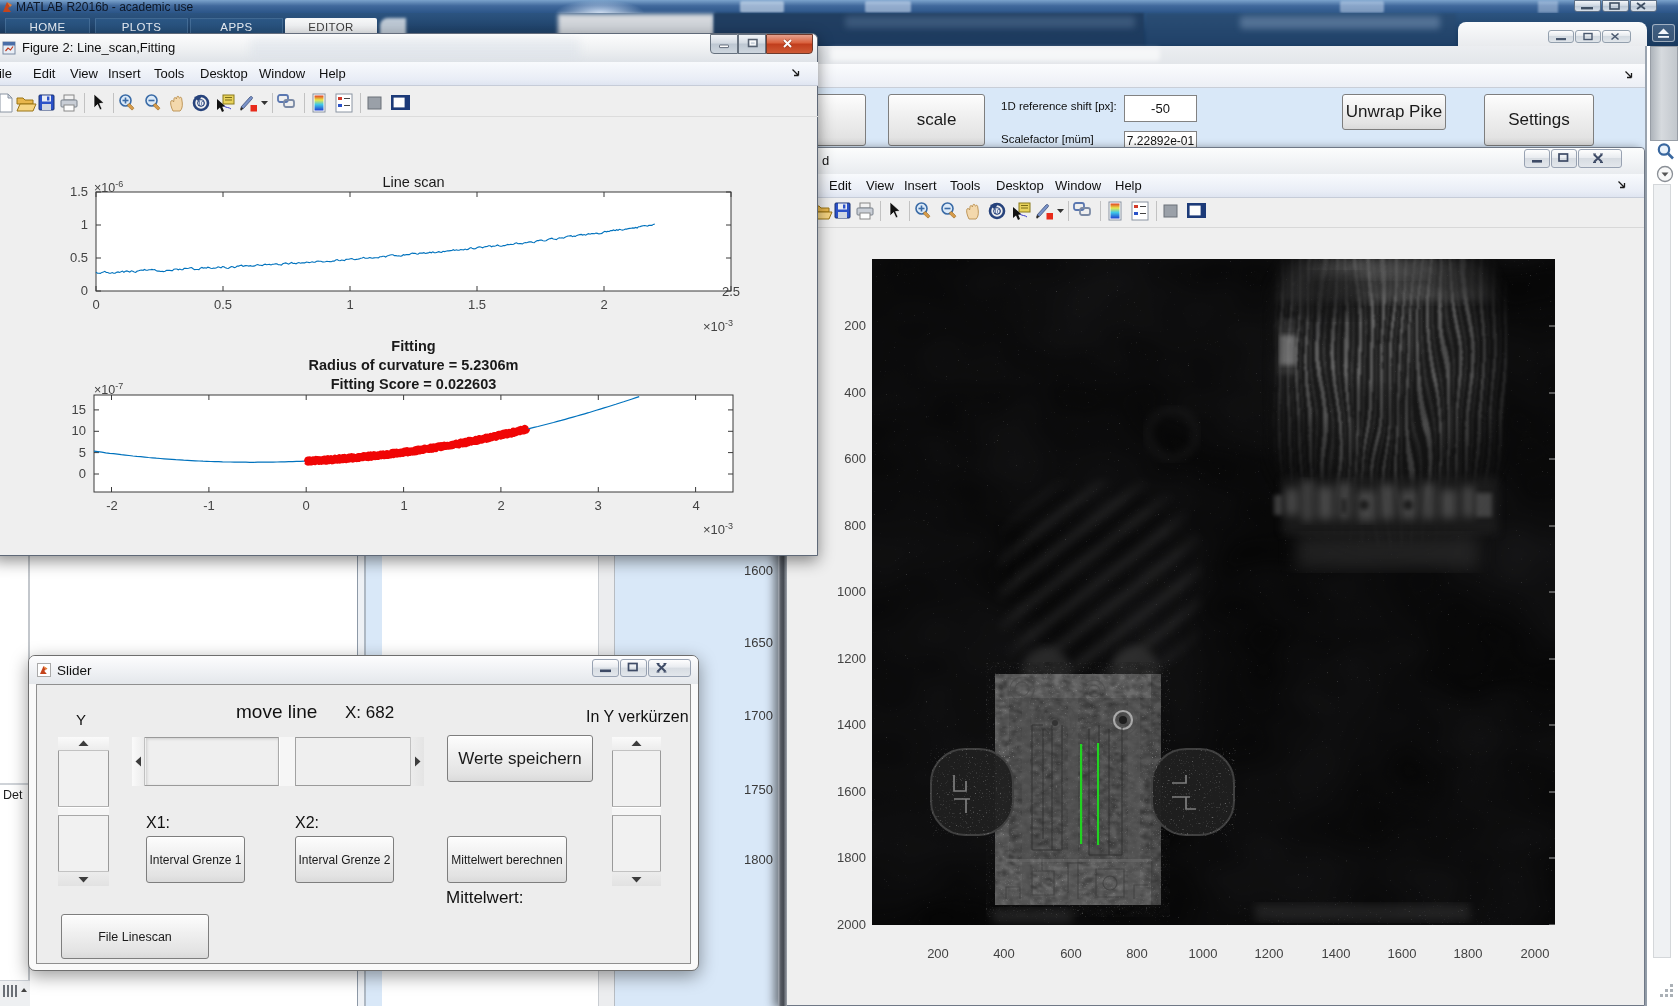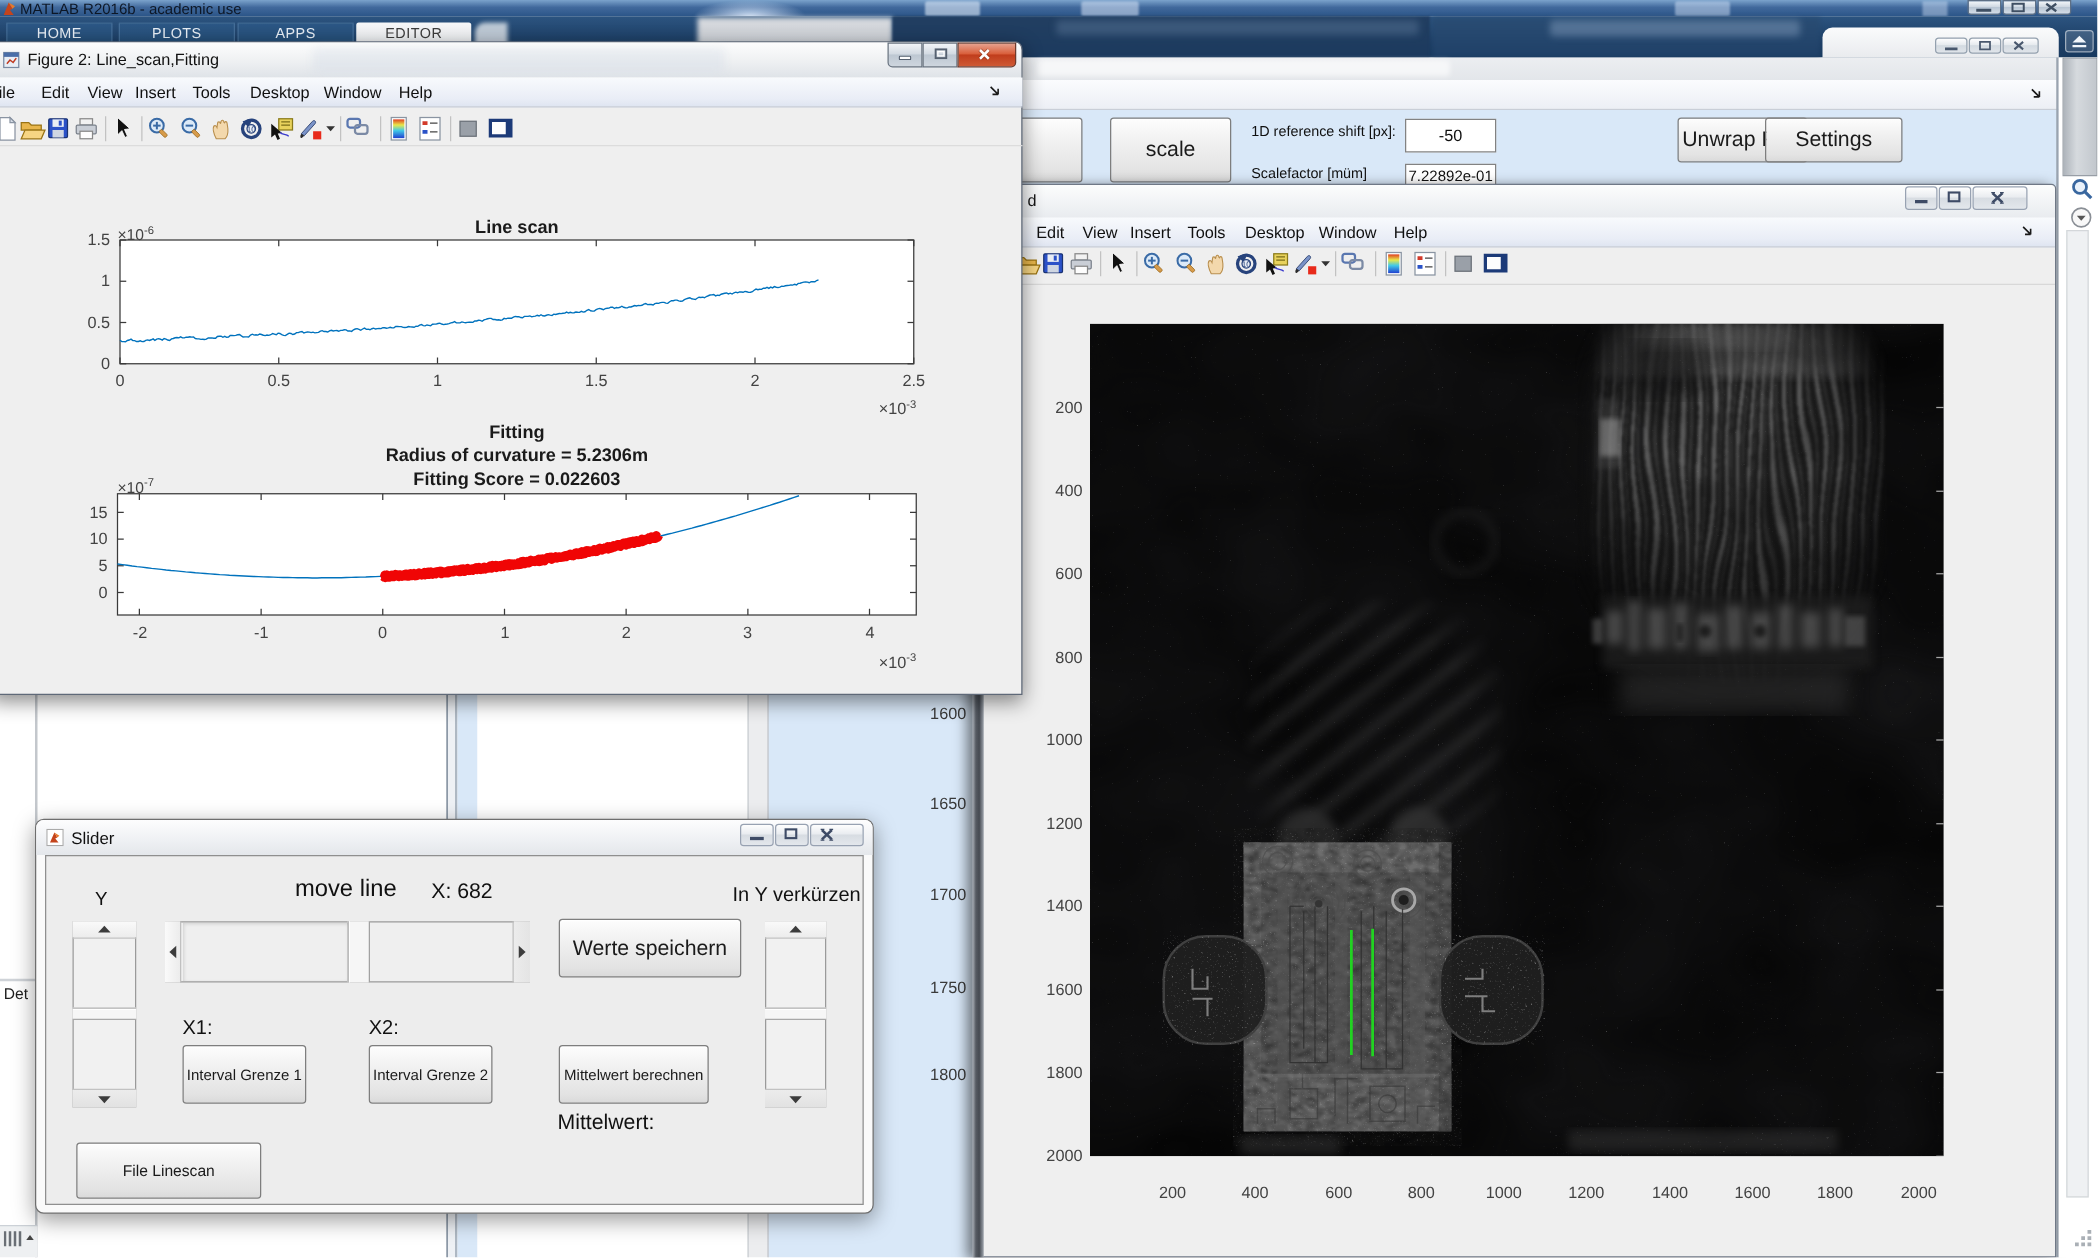--- a/index.html
+++ b/index.html
@@ -102,21 +102,21 @@
 <div class="a" style="left:818px;top:88px;width:829px;height:62px;background:#d9e8f8"></div>
 <div class="a" style="left:1645px;top:46px;width:2px;height:960px;background:#9aa4b0"></div>
 
 <div class="btn" style="left:800px;top:94px;width:66px;height:52px"></div>
 <div class="btn" style="left:888px;top:94px;width:97px;height:52px;font-size:17px">scale</div>
 <div class="tx" style="left:1001px;top:100px;font-size:11.5px;color:#101010">1D reference shift [px]:</div>
 <div class="fld" style="left:1124px;top:95px;width:73px;height:27px;font-size:13px">-50</div>
 <div class="tx" style="left:1001px;top:133px;font-size:11.5px;color:#101010">Scalefactor [müm]</div>
 <div class="fld" style="left:1124px;top:131px;width:73px;height:27px;font-size:12px;align-items:flex-start;padding-top:2px">7.22892e-01</div>
 <div class="btn" style="left:1342px;top:94px;width:104px;height:36px;font-size:17px">Unwrap Pike</div>
-<div class="btn" style="left:1412px;top:94px;width:110px;height:36px;font-size:17px">Settings</div>
+<div class="btn" style="left:1484px;top:94px;width:110px;height:52px;font-size:17px">Settings</div>
 
 <div class="a" style="left:779px;top:147px;width:866px;height:859px;background:#efefef;border:1px solid #6f7886;border-radius:4px 4px 0 0;box-shadow:-5px 2px 10px rgba(0,0,0,.5)"></div>
 <div class="a" style="left:780px;top:148px;width:864px;height:28px;background:linear-gradient(#fcfdfd,#e7eaee);border-radius:4px 4px 0 0"></div>
 <div class="tx" style="left:822px;top:153px;font-size:13px;color:#151515">d</div>
 <div class="a" style="left:778px;top:556px;width:9px;height:450px;background:linear-gradient(90deg,#aab0b8,#565b63 30%,#454a52 60%,#9fa5ad)"></div>
 <div class="winbtn" style="left:1524px;top:149px;width:26px;height:19px"></div>
 <div class="winbtn" style="left:1551px;top:149px;width:26px;height:19px"></div>
 <div class="winbtn" style="left:1578px;top:149px;width:44px;height:19px"></div>
 <svg class="a" style="left:1524px;top:149px" width="100" height="19" viewBox="0 0 100 19">
 <rect x="8" y="11" width="10" height="2.6" fill="#3e4b66"></rect>
@@ -668,34 +668,34 @@
       <line x1="94" y1="431.3" x2="99" y2="431.3"></line>
       <line x1="733" y1="431.3" x2="728" y2="431.3"></line>
       <line x1="94" y1="409.9" x2="99" y2="409.9"></line>
       <line x1="733" y1="409.9" x2="728" y2="409.9"></line>
     </g>
 <path d="M96.0,272.2 L97.5,273.3 L98.9,273.3 L100.4,273.4 L101.9,272.4 L103.4,272.0 L104.8,271.3 L106.3,272.5 L107.8,272.5 L109.2,273.2 L110.7,273.2 L112.2,272.6 L113.6,273.3 L115.1,273.2 L116.6,272.3 L118.1,271.9 L119.5,272.4 L121.0,271.8 L122.5,271.1 L123.9,272.3 L125.4,271.3 L126.9,270.9 L128.4,271.4 L129.8,272.1 L131.3,270.8 L132.8,271.3 L134.2,272.0 L135.7,272.4 L137.2,271.1 L138.6,270.8 L140.1,270.2 L141.6,270.0 L143.1,270.3 L144.5,269.5 L146.0,270.3 L147.5,270.3 L148.9,269.7 L150.4,269.8 L151.9,269.4 L153.4,269.7 L154.8,269.5 L156.3,270.8 L157.8,271.1 L159.2,271.1 L160.7,271.5 L162.2,271.4 L163.6,271.6 L165.1,271.3 L166.6,270.3 L168.1,270.4 L169.5,270.3 L171.0,270.6 L172.5,270.6 L173.9,269.2 L175.4,269.0 L176.9,269.0 L178.3,269.8 L179.8,269.1 L181.3,269.8 L182.8,269.7 L184.2,268.4 L185.7,268.4 L187.2,268.5 L188.6,268.3 L190.1,267.8 L191.6,267.6 L193.1,268.7 L194.5,269.6 L196.0,269.5 L197.5,269.5 L198.9,269.6 L200.4,268.1 L201.9,267.4 L203.3,268.1 L204.8,267.8 L206.3,268.1 L207.8,267.2 L209.2,267.6 L210.7,268.2 L212.2,268.5 L213.6,268.0 L215.1,268.3 L216.6,267.8 L218.1,266.8 L219.5,267.3 L221.0,267.8 L222.5,266.5 L223.9,266.8 L225.4,267.7 L226.9,268.3 L228.3,268.5 L229.8,267.5 L231.3,266.5 L232.8,266.8 L234.2,267.6 L235.7,267.2 L237.2,266.1 L238.6,266.1 L240.1,265.5 L241.6,265.2 L243.1,266.4 L244.5,265.9 L246.0,265.6 L247.5,265.7 L248.9,266.1 L250.4,265.7 L251.9,266.3 L253.3,266.1 L254.8,265.9 L256.3,264.9 L257.8,264.5 L259.2,265.2 L260.7,265.2 L262.2,265.6 L263.6,264.7 L265.1,264.2 L266.6,264.8 L268.1,264.5 L269.5,264.4 L271.0,265.0 L272.5,264.3 L273.9,264.3 L275.4,263.8 L276.9,263.9 L278.3,264.8 L279.8,264.7 L281.3,265.1 L282.8,263.8 L284.2,263.2 L285.7,262.9 L287.2,263.5 L288.6,264.2 L290.1,263.2 L291.6,262.5 L293.1,263.5 L294.5,263.3 L296.0,263.8 L297.5,263.0 L298.9,262.5 L300.4,263.2 L301.9,262.9 L303.3,262.7 L304.8,262.9 L306.3,262.1 L307.8,262.2 L309.2,262.6 L310.7,262.3 L312.2,261.8 L313.6,262.3 L315.1,262.3 L316.6,261.2 L318.0,261.1 L319.5,261.3 L321.0,261.3 L322.5,261.9 L323.9,262.0 L325.4,261.8 L326.9,261.2 L328.3,261.5 L329.8,261.6 L331.3,261.8 L332.8,261.0 L334.2,261.1 L335.7,260.1 L337.2,259.6 L338.6,260.5 L340.1,260.7 L341.6,260.0 L343.0,260.3 L344.5,260.6 L346.0,259.4 L347.5,259.3 L348.9,259.3 L350.4,258.8 L351.9,258.5 L353.3,259.2 L354.8,259.7 L356.3,259.4 L357.8,259.2 L359.2,258.9 L360.7,258.3 L362.2,258.0 L363.6,257.3 L365.1,258.3 L366.6,258.3 L368.0,258.3 L369.5,257.5 L371.0,257.9 L372.5,258.2 L373.9,257.9 L375.4,257.7 L376.9,257.8 L378.3,257.9 L379.8,256.7 L381.3,256.8 L382.8,256.2 L384.2,256.3 L385.7,257.0 L387.2,255.9 L388.6,255.5 L390.1,255.0 L391.6,254.7 L393.0,254.7 L394.5,255.6 L396.0,255.6 L397.5,256.0 L398.9,255.8 L400.4,256.2 L401.9,255.9 L403.3,254.7 L404.8,255.1 L406.3,254.5 L407.8,254.6 L409.2,254.6 L410.7,253.7 L412.2,253.1 L413.6,253.4 L415.1,253.3 L416.6,254.0 L418.0,254.2 L419.5,253.1 L421.0,253.1 L422.5,253.1 L423.9,252.7 L425.4,253.5 L426.9,253.1 L428.3,252.9 L429.8,252.2 L431.3,252.8 L432.8,251.8 L434.2,252.6 L435.7,252.8 L437.2,252.2 L438.6,251.7 L440.1,252.1 L441.6,252.4 L443.0,251.3 L444.5,251.6 L446.0,251.2 L447.5,250.8 L448.9,250.9 L450.4,250.6 L451.9,250.5 L453.3,249.7 L454.8,250.4 L456.3,249.8 L457.7,250.3 L459.2,250.2 L460.7,249.6 L462.2,249.8 L463.6,249.9 L465.1,249.1 L466.6,249.7 L468.0,249.4 L469.5,248.2 L471.0,247.6 L472.5,248.6 L473.9,248.9 L475.4,248.8 L476.9,247.7 L478.3,247.1 L479.8,246.7 L481.3,247.2 L482.7,247.8 L484.2,246.9 L485.7,246.6 L487.2,246.5 L488.6,245.8 L490.1,245.8 L491.6,246.8 L493.0,246.0 L494.5,246.3 L496.0,245.8 L497.5,245.0 L498.9,245.8 L500.4,246.2 L501.9,246.3 L503.3,245.6 L504.8,245.6 L506.3,245.0 L507.7,244.4 L509.2,244.8 L510.7,244.3 L512.2,244.5 L513.6,244.2 L515.1,243.3 L516.6,242.8 L518.0,243.7 L519.5,243.5 L521.0,243.6 L522.5,244.0 L523.9,242.9 L525.4,242.5 L526.9,242.7 L528.3,242.1 L529.8,241.9 L531.3,241.9 L532.7,242.5 L534.2,242.7 L535.7,241.4 L537.2,240.6 L538.6,240.6 L540.1,240.1 L541.6,240.1 L543.0,240.7 L544.5,241.0 L546.0,240.8 L547.5,239.7 L548.9,239.1 L550.4,238.6 L551.9,238.2 L553.3,239.0 L554.8,239.3 L556.3,239.6 L557.7,238.6 L559.2,237.8 L560.7,238.0 L562.2,237.7 L563.6,238.2 L565.1,237.2 L566.6,236.6 L568.0,236.0 L569.5,235.9 L571.0,235.6 L572.5,236.7 L573.9,236.1 L575.4,236.4 L576.9,235.4 L578.3,235.0 L579.8,234.6 L581.3,234.4 L582.7,235.1 L584.2,234.5 L585.7,235.2 L587.2,234.2 L588.6,233.7 L590.1,234.2 L591.6,233.5 L593.0,233.6 L594.5,233.8 L596.0,233.1 L597.4,233.4 L598.9,233.9 L600.4,233.8 L601.9,233.4 L603.3,232.2 L604.8,231.3 L606.3,231.8 L607.7,231.4 L609.2,231.5 L610.7,230.5 L612.2,230.6 L613.6,229.9 L615.1,230.7 L616.6,229.7 L618.0,230.3 L619.5,229.3 L621.0,229.8 L622.4,230.1 L623.9,229.7 L625.4,229.0 L626.9,229.1 L628.3,228.6 L629.8,228.4 L631.3,228.3 L632.7,227.9 L634.2,228.1 L635.7,227.4 L637.2,228.0 L638.6,226.7 L640.1,226.6 L641.6,226.1 L643.0,225.7 L644.5,225.5 L646.0,225.7 L647.4,226.2 L648.9,225.4 L650.4,225.4 L651.9,225.4 L653.3,224.4 L654.8,223.9" fill="none" stroke="#0072bd" stroke-width="1.1"></path>
 <path d="M94.0,451.2 L97.9,451.7 L101.8,452.2 L105.7,452.8 L109.6,453.3 L113.5,453.7 L117.4,454.2 L121.3,454.7 L125.2,455.1 L129.0,455.5 L132.9,456.0 L136.8,456.4 L140.7,456.7 L144.6,457.1 L148.5,457.5 L152.4,457.8 L156.3,458.2 L160.2,458.5 L164.1,458.8 L168.0,459.1 L171.9,459.4 L175.8,459.7 L179.7,459.9 L183.6,460.2 L187.5,460.4 L191.3,460.6 L195.2,460.8 L199.1,461.0 L203.0,461.2 L206.9,461.3 L210.8,461.5 L214.7,461.6 L218.6,461.7 L222.5,461.9 L226.4,462.0 L230.3,462.0 L234.2,462.1 L238.1,462.2 L242.0,462.2 L245.9,462.2 L249.8,462.3 L253.7,462.3 L257.5,462.2 L261.4,462.2 L265.3,462.2 L269.2,462.1 L273.1,462.1 L277.0,462.0 L280.9,461.9 L284.8,461.8 L288.7,461.7 L292.6,461.6 L296.5,461.4 L300.4,461.3 L304.3,461.1 L308.2,460.9 L312.1,460.7 L316.0,460.5 L319.9,460.3 L323.7,460.0 L327.6,459.8 L331.5,459.5 L335.4,459.2 L339.3,459.0 L343.2,458.7 L347.1,458.3 L351.0,458.0 L354.9,457.7 L358.8,457.3 L362.7,456.9 L366.6,456.6 L370.5,456.2 L374.4,455.7 L378.3,455.3 L382.2,454.9 L386.0,454.4 L389.9,454.0 L393.8,453.5 L397.7,453.0 L401.6,452.5 L405.5,452.0 L409.4,451.5 L413.3,450.9 L417.2,450.4 L421.1,449.8 L425.0,449.2 L428.9,448.6 L432.8,448.0 L436.7,447.4 L440.6,446.7 L444.5,446.1 L448.4,445.4 L452.2,444.7 L456.1,444.1 L460.0,443.3 L463.9,442.6 L467.8,441.9 L471.7,441.2 L475.6,440.4 L479.5,439.6 L483.4,438.8 L487.3,438.1 L491.2,437.2 L495.1,436.4 L499.0,435.6 L502.9,434.7 L506.8,433.9 L510.7,433.0 L514.6,432.1 L518.4,431.2 L522.3,430.3 L526.2,429.4 L530.1,428.4 L534.0,427.4 L537.9,426.5 L541.8,425.5 L545.7,424.5 L549.6,423.5 L553.5,422.5 L557.4,421.4 L561.3,420.4 L565.2,419.3 L569.1,418.2 L573.0,417.1 L576.9,416.0 L580.8,414.9 L584.6,413.8 L588.5,412.7 L592.4,411.5 L596.3,410.3 L600.2,409.1 L604.1,407.9 L608.0,406.7 L611.9,405.5 L615.8,404.3 L619.7,403.0 L623.6,401.8 L627.5,400.5 L631.4,399.2 L635.3,397.9 L639.2,396.6" fill="none" stroke="#0072bd" stroke-width="1.2"></path>
 <path d="M306.2,461.1 L306.7,461.3 L307.3,461.9 L307.8,460.0 L308.3,462.2 L308.9,460.9 L309.4,459.8 L309.9,461.9 L310.4,460.7 L311.0,460.5 L311.5,461.9 L312.0,461.0 L312.5,460.2 L313.1,460.8 L313.6,460.0 L314.1,461.5 L314.6,461.2 L315.2,461.5 L315.7,460.5 L316.2,459.4 L316.7,460.2 L317.3,459.7 L317.8,460.7 L318.3,459.7 L318.9,461.4 L319.4,460.8 L319.9,459.8 L320.4,459.7 L321.0,460.4 L321.5,461.2 L322.0,460.7 L322.5,460.9 L323.1,460.6 L323.6,459.3 L324.1,460.8 L324.6,459.0 L325.2,459.0 L325.7,461.1 L326.2,460.2 L326.7,459.9 L327.3,461.0 L327.8,460.0 L328.3,458.7 L328.8,460.7 L329.4,459.4 L329.9,460.6 L330.4,459.4 L331.0,458.6 L331.5,460.3 L332.0,460.8 L332.5,460.5 L333.1,459.3 L333.6,460.6 L334.1,460.4 L334.6,459.3 L335.2,458.2 L335.7,459.4 L336.2,459.4 L336.7,458.8 L337.3,460.2 L337.8,458.9 L338.3,459.9 L338.8,458.7 L339.4,457.8 L339.9,460.1 L340.4,458.7 L340.9,458.6 L341.5,459.7 L342.0,459.3 L342.5,457.4 L343.1,457.4 L343.6,459.6 L344.1,458.1 L344.6,457.4 L345.2,459.2 L345.7,458.2 L346.2,459.6 L346.7,458.7 L347.3,457.9 L347.8,458.0 L348.3,457.5 L348.8,459.2 L349.4,458.5 L349.9,457.2 L350.4,457.8 L350.9,458.1 L351.5,458.2 L352.0,456.7 L352.5,457.7 L353.1,459.1 L353.6,457.0 L354.1,458.2 L354.6,457.9 L355.2,458.4 L355.7,457.7 L356.2,458.0 L356.7,458.5 L357.3,457.1 L357.8,458.4 L358.3,456.6 L358.8,458.5 L359.4,456.5 L359.9,456.4 L360.4,457.2 L360.9,456.6 L361.5,457.7 L362.0,456.4 L362.5,457.1 L363.0,457.6 L363.6,455.7 L364.1,457.1 L364.6,457.1 L365.2,455.8 L365.7,457.0 L366.2,456.2 L366.7,457.4 L367.3,455.6 L367.8,457.0 L368.3,457.5 L368.8,455.1 L369.4,457.1 L369.9,455.1 L370.4,454.9 L370.9,455.8 L371.5,457.3 L372.0,457.1 L372.5,456.7 L373.0,456.2 L373.6,455.5 L374.1,454.6 L374.6,456.1 L375.1,456.6 L375.7,455.4 L376.2,456.5 L376.7,456.5 L377.3,455.3 L377.8,454.9 L378.3,456.4 L378.8,455.4 L379.4,454.7 L379.9,454.5 L380.4,455.4 L380.9,454.0 L381.5,455.8 L382.0,454.4 L382.5,454.1 L383.0,453.8 L383.6,454.7 L384.1,455.7 L384.6,455.8 L385.1,454.5 L385.7,455.3 L386.2,454.1 L386.7,455.4 L387.3,453.6 L387.8,454.9 L388.3,455.4 L388.8,454.9 L389.4,454.2 L389.9,453.8 L390.4,454.2 L390.9,454.7 L391.5,453.8 L392.0,452.6 L392.5,453.6 L393.0,452.5 L393.6,454.7 L394.1,452.2 L394.6,452.4 L395.1,453.2 L395.7,453.2 L396.2,453.1 L396.7,452.1 L397.2,454.2 L397.8,452.6 L398.3,452.8 L398.8,453.4 L399.4,452.2 L399.9,452.2 L400.4,453.7 L400.9,452.1 L401.5,452.6 L402.0,452.5 L402.5,452.0 L403.0,453.5 L403.6,452.0 L404.1,452.5 L404.6,451.1 L405.1,452.7 L405.7,451.1 L406.2,451.3 L406.7,451.5 L407.2,450.8 L407.8,452.9 L408.3,451.4 L408.8,451.2 L409.3,451.0 L409.9,451.6 L410.4,452.4 L410.9,452.0 L411.5,450.9 L412.0,451.9 L412.5,452.1 L413.0,451.3 L413.6,451.0 L414.1,450.7 L414.6,451.9 L415.1,449.9 L415.7,451.0 L416.2,449.8 L416.7,451.7 L417.2,449.2 L417.8,450.0 L418.3,449.0 L418.8,448.9 L419.3,449.2 L419.9,451.0 L420.4,450.3 L420.9,450.5 L421.5,449.0 L422.0,450.4 L422.5,450.3 L423.0,450.5 L423.6,450.4 L424.1,448.2 L424.6,448.0 L425.1,449.5 L425.7,448.5 L426.2,449.1 L426.7,448.9 L427.2,449.2 L427.8,448.4 L428.3,449.4 L428.8,449.2 L429.3,448.5 L429.9,449.2 L430.4,448.5 L430.9,447.1 L431.4,449.4 L432.0,449.1 L432.5,447.3 L433.0,449.1 L433.6,448.5 L434.1,446.9 L434.6,447.4 L435.1,448.3 L435.7,448.7 L436.2,448.0 L436.7,447.9 L437.2,446.5 L437.8,446.0 L438.3,446.4 L438.8,446.0 L439.3,445.8 L439.9,445.9 L440.4,445.7 L440.9,445.5 L441.4,447.6 L442.0,447.0 L442.5,447.1 L443.0,446.1 L443.5,446.3 L444.1,446.5 L444.6,445.2 L445.1,446.2 L445.7,446.6 L446.2,446.4 L446.7,445.8 L447.2,445.3 L447.8,445.3 L448.3,445.6 L448.8,446.1 L449.3,445.5 L449.9,445.6 L450.4,445.9 L450.9,444.9 L451.4,445.7 L452.0,444.3 L452.5,444.3 L453.0,445.5 L453.5,444.2 L454.1,444.8 L454.6,444.5 L455.1,444.0 L455.7,443.5 L456.2,443.1 L456.7,443.4 L457.2,444.6 L457.8,443.7 L458.3,444.1 L458.8,444.8 L459.3,443.3 L459.9,443.5 L460.4,442.3 L460.9,443.6 L461.4,442.2 L462.0,443.0 L462.5,443.9 L463.0,442.2 L463.5,443.3 L464.1,442.5 L464.6,443.6 L465.1,443.7 L465.6,441.2 L466.2,443.4 L466.7,443.0 L467.2,442.9 L467.8,443.0 L468.3,441.0 L468.8,440.4 L469.3,441.2 L469.9,441.8 L470.4,440.4 L470.9,441.3 L471.4,442.1 L472.0,440.6 L472.5,441.4 L473.0,441.5 L473.5,441.3 L474.1,441.0 L474.6,441.4 L475.1,440.2 L475.6,439.5 L476.2,440.1 L476.7,441.4 L477.2,439.6 L477.7,441.2 L478.3,439.9 L478.8,438.8 L479.3,439.2 L479.9,438.5 L480.4,438.8 L480.9,439.9 L481.4,440.2 L482.0,439.3 L482.5,438.6 L483.0,439.6 L483.5,439.3 L484.1,438.1 L484.6,439.0 L485.1,438.2 L485.6,438.3 L486.2,437.2 L486.7,439.4 L487.2,438.9 L487.7,437.2 L488.3,437.4 L488.8,438.8 L489.3,438.6 L489.9,438.3 L490.4,437.3 L490.9,436.3 L491.4,437.9 L492.0,437.8 L492.5,436.5 L493.0,437.1 L493.5,435.9 L494.1,435.4 L494.6,435.4 L495.1,435.9 L495.6,436.3 L496.2,437.3 L496.7,435.3 L497.2,436.2 L497.7,435.9 L498.3,435.4 L498.8,434.4 L499.3,435.4 L499.8,434.3 L500.4,434.1 L500.9,436.2 L501.4,435.4 L502.0,433.9 L502.5,434.1 L503.0,433.5 L503.5,435.4 L504.1,434.4 L504.6,433.2 L505.1,434.1 L505.6,433.7 L506.2,432.8 L506.7,434.7 L507.2,434.9 L507.7,432.7 L508.3,433.3 L508.8,434.2 L509.3,432.4 L509.8,433.7 L510.4,434.0 L510.9,433.5 L511.4,434.0 L511.9,432.9 L512.5,431.9 L513.0,432.6 L513.5,431.1 L514.1,433.4 L514.6,432.9 L515.1,432.9 L515.6,431.7 L516.2,432.5 L516.7,431.2 L517.2,431.4 L517.7,431.2 L518.3,430.4 L518.8,430.4 L519.3,429.9 L519.8,431.8 L520.4,431.1 L520.9,429.4 L521.4,430.8 L521.9,430.9 L522.5,430.3 L523.0,430.9 L523.5,429.1 L524.1,429.5 L524.6,430.8 L525.1,428.4 L525.6,429.4 L526.2,430.0 L526.7,429.0 L527.2,428.0" fill="none" stroke="#f00505" stroke-width="7" stroke-linejoin="round"></path>
 </svg>
 
-<div class="tx" style="left:250px;top:174px;width:327px;text-align:center;font-size:14.5px;font-weight:bold;color:#1a1a1a">Line scan</div>
+<div class="tx" style="left:250px;top:174px;width:327px;text-align:center;font-size:14.5px;font-weight:normal;color:#1a1a1a">Line scan</div>
 <div class="tx" style="left:94px;top:179px;font-size:12.5px;color:#434343">×10<sup>-6</sup></div>
 <div class="tx" style="left:250px;top:338px;width:327px;text-align:center;font-size:14.5px;font-weight:bold;color:#1a1a1a">Fitting</div>
 <div class="tx" style="left:250px;top:357px;width:327px;text-align:center;font-size:14.5px;font-weight:bold;color:#1a1a1a">Radius of curvature = 5.2306m</div>
 <div class="tx" style="left:250px;top:376px;width:327px;text-align:center;font-size:14.5px;font-weight:bold;color:#1a1a1a">Fitting Score = 0.022603</div>
 <div class="tx" style="left:94px;top:381px;font-size:12.5px;color:#434343">×10<sup>-7</sup></div>
 <div class="ticklab" style="left:663px;top:318px;width:70px;text-align:right">×10<sup>-3</sup></div>
 <div class="ticklab" style="left:663px;top:521px;width:70px;text-align:right">×10<sup>-3</sup></div>
 <div class="ticklab" style="left:71px;top:297px;width:50px;text-align:center">0</div>
 <div class="ticklab" style="left:198px;top:297px;width:50px;text-align:center">0.5</div>
 <div class="ticklab" style="left:325px;top:297px;width:50px;text-align:center">1</div>
 <div class="ticklab" style="left:452px;top:297px;width:50px;text-align:center">1.5</div>
 <div class="ticklab" style="left:579px;top:297px;width:50px;text-align:center">2</div>
-<div class="ticklab" style="left:706px;top:297px;width:50px;text-align:center">2.5</div>
+<div class="ticklab" style="left:706px;top:284px;width:50px;text-align:center">2.5</div>
 <div class="ticklab" style="left:48px;top:283px;width:40px;text-align:right">0</div>
 <div class="ticklab" style="left:48px;top:250px;width:40px;text-align:right">0.5</div>
 <div class="ticklab" style="left:48px;top:217px;width:40px;text-align:right">1</div>
 <div class="ticklab" style="left:48px;top:184px;width:40px;text-align:right">1.5</div>
 <div class="ticklab" style="left:87px;top:498px;width:50px;text-align:center">-2</div>
 <div class="ticklab" style="left:184px;top:498px;width:50px;text-align:center">-1</div>
 <div class="ticklab" style="left:281px;top:498px;width:50px;text-align:center">0</div>
 <div class="ticklab" style="left:379px;top:498px;width:50px;text-align:center">1</div>
 <div class="ticklab" style="left:476px;top:498px;width:50px;text-align:center">2</div>
 <div class="ticklab" style="left:573px;top:498px;width:50px;text-align:center">3</div>

